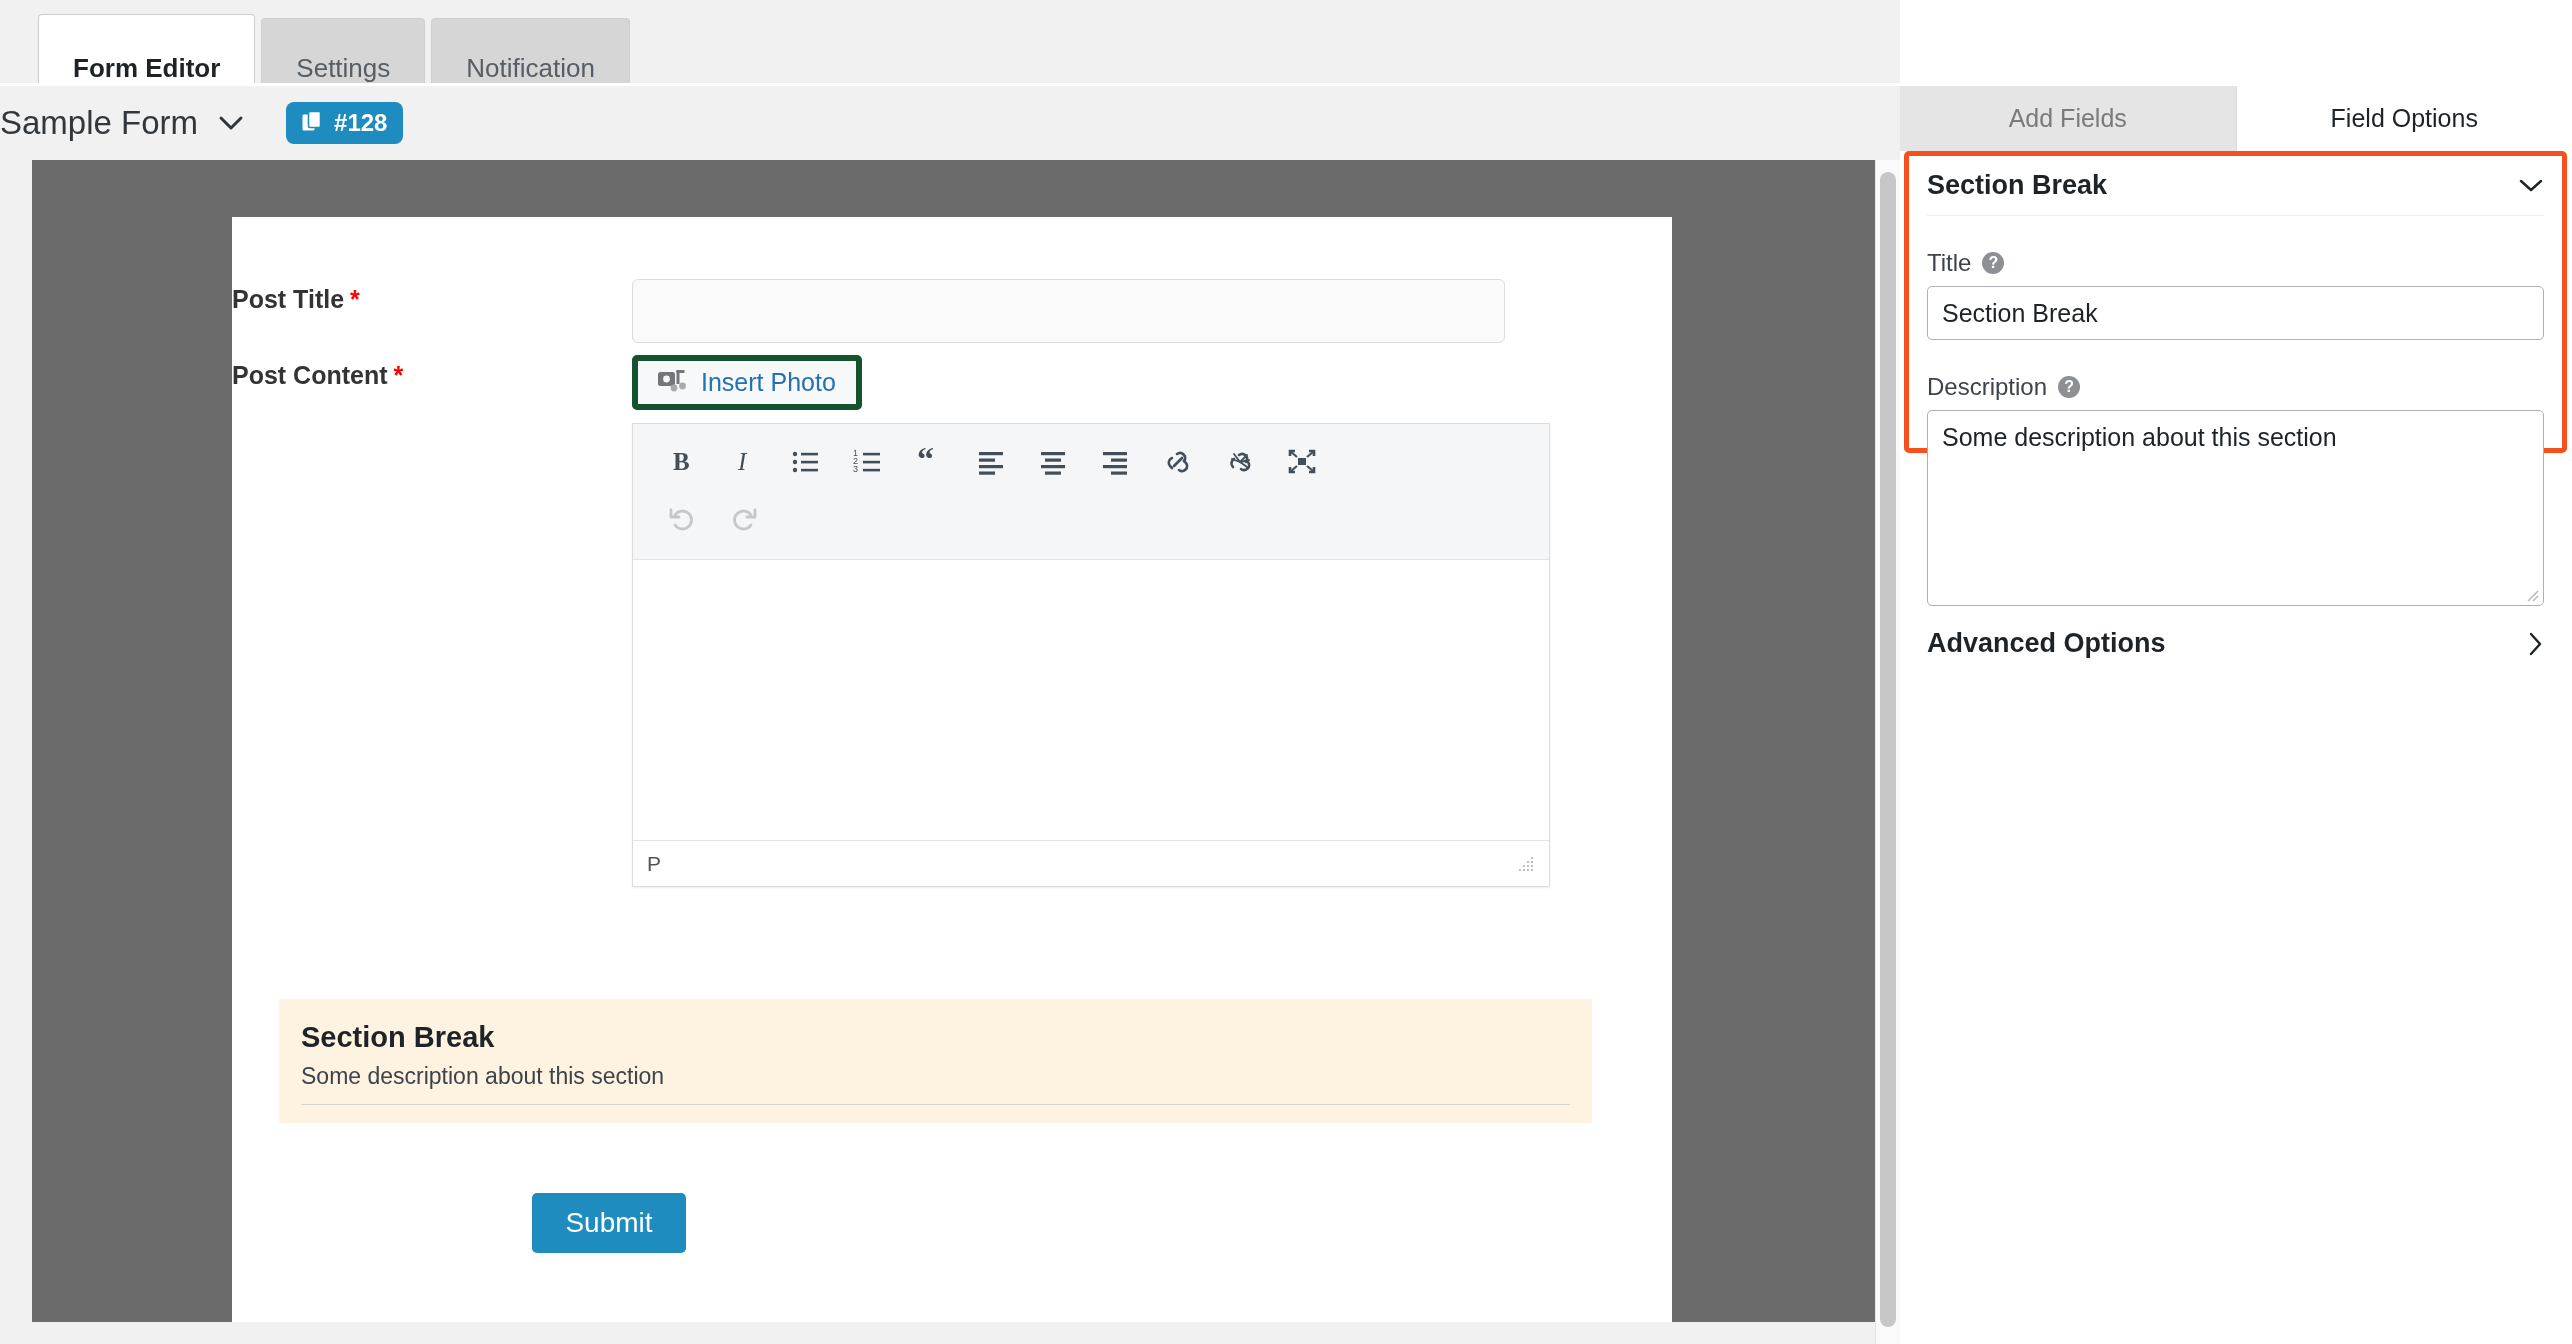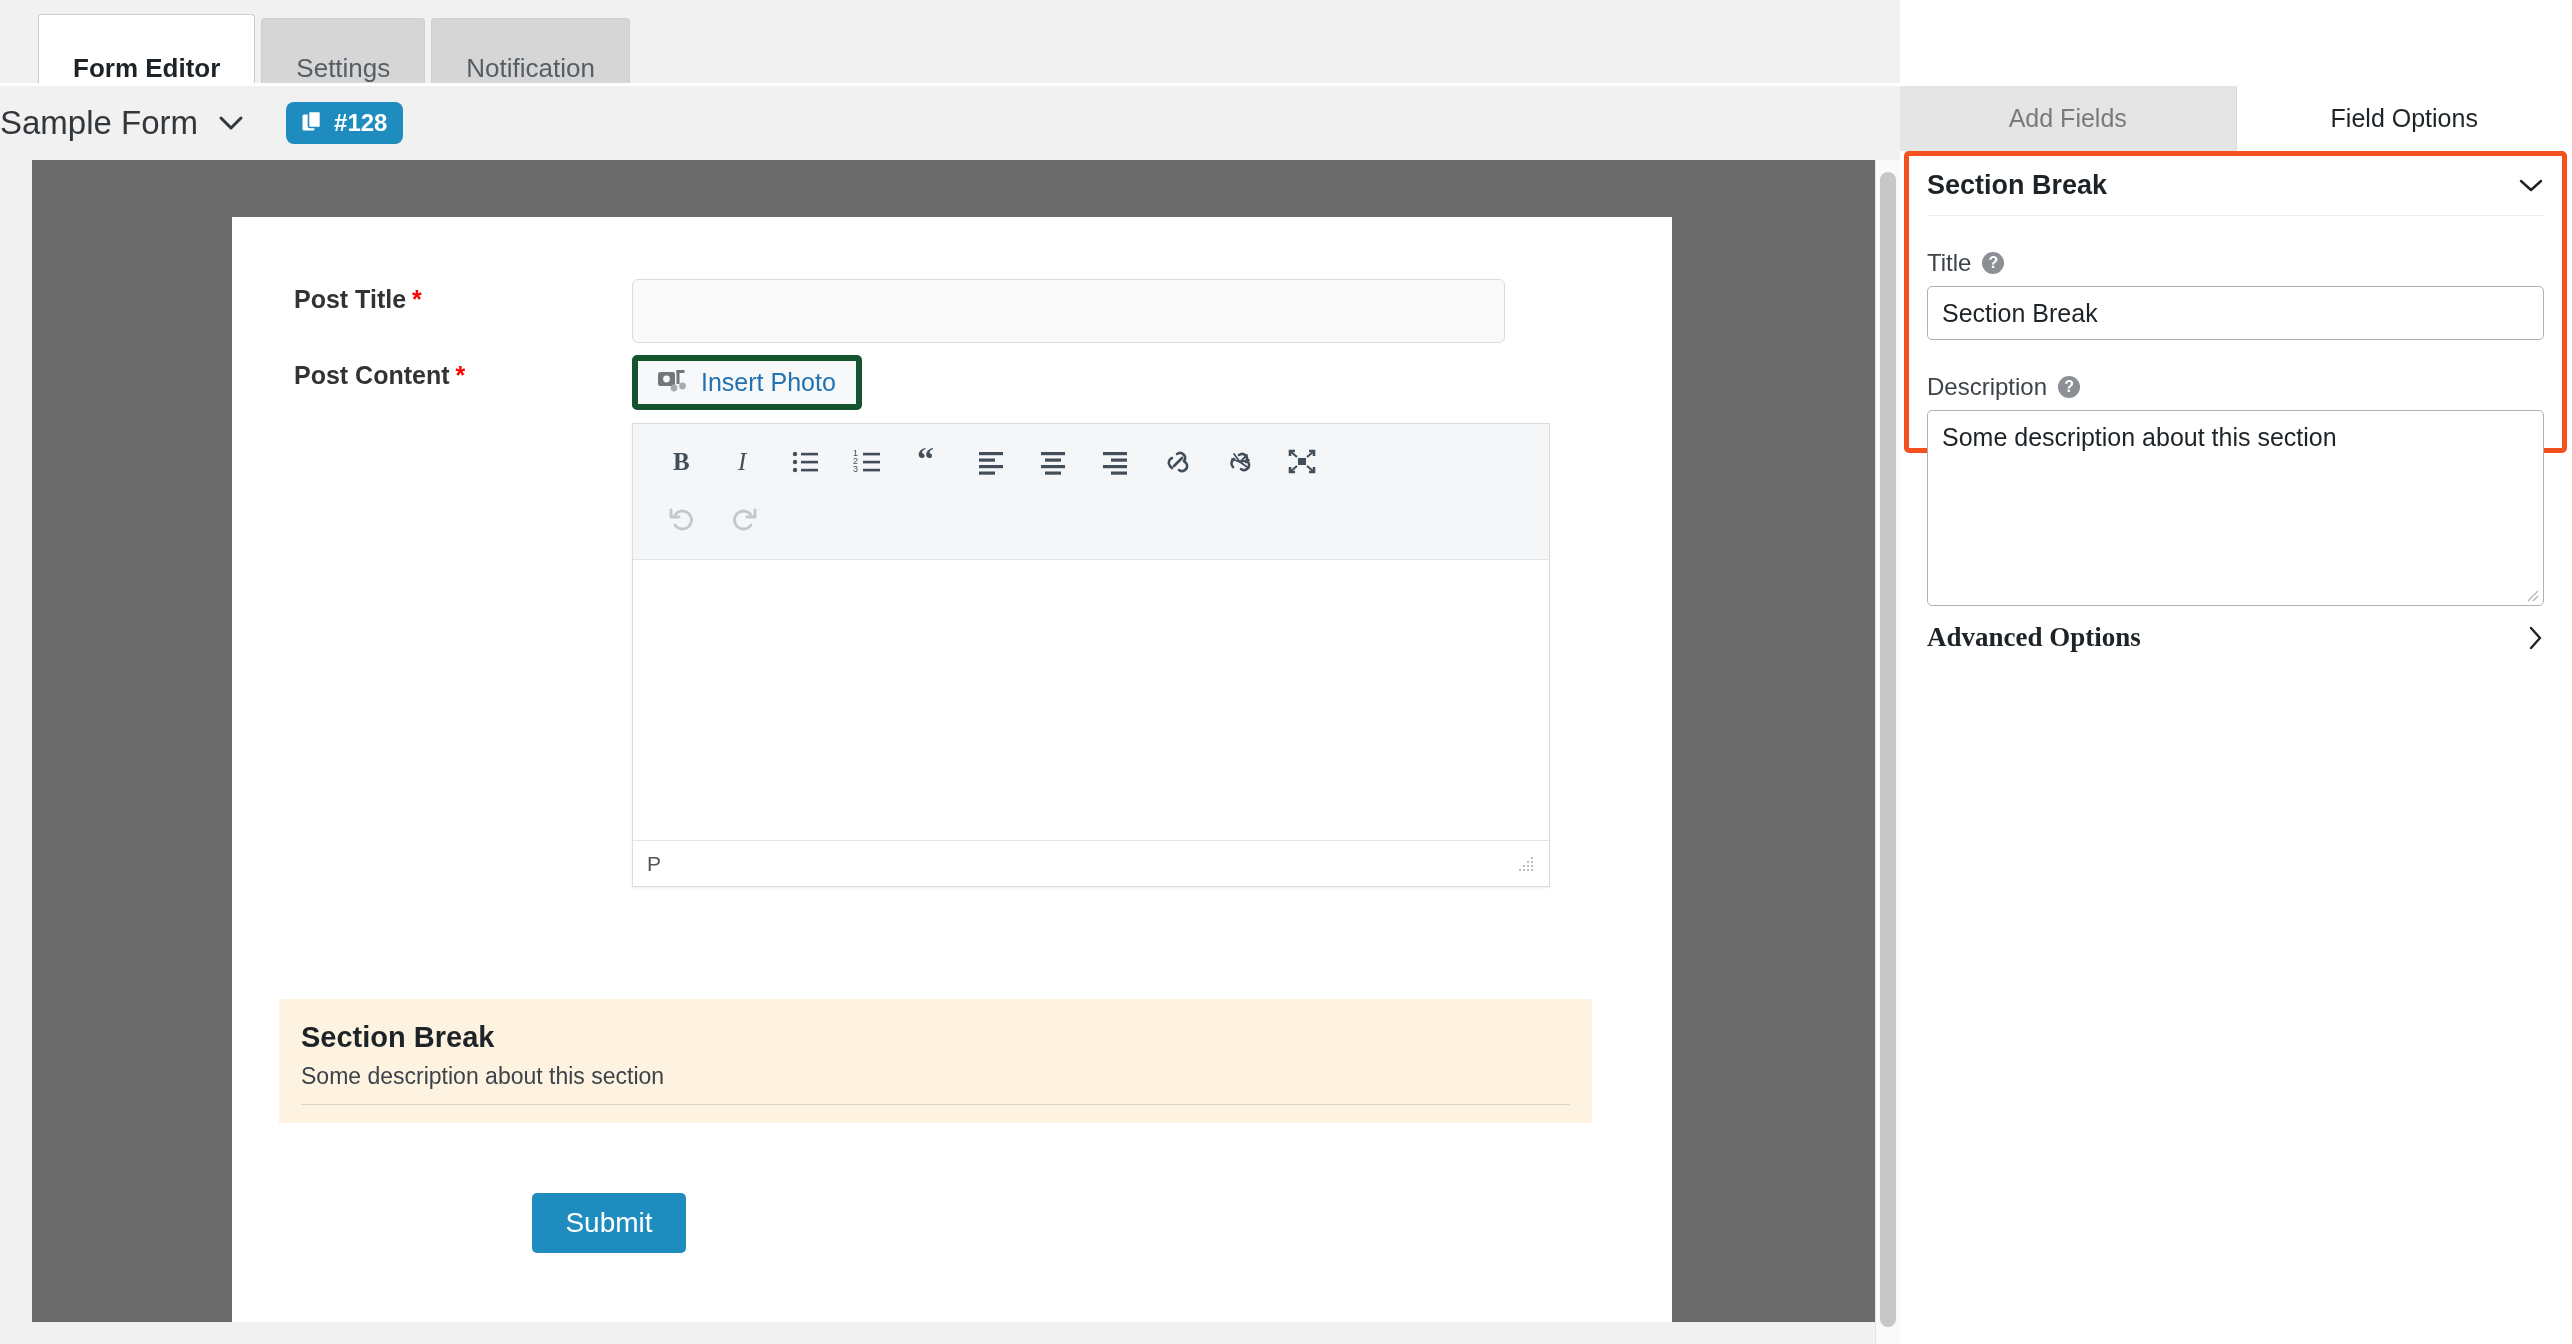--- a/index.html
+++ b/index.html
@@ -87,21 +87,21 @@
     overflow: hidden;
   }
   .form-card {
     position: absolute; left: 200px; top: 57px;
     width: 1440px; height: 1117px;
     background: #ffffff;
   }
 
   .field-row { position: absolute; display: flex; }
   .field-label {
-    width: 400px; padding-left: 62px; padding-top: 6px;
+    width: 400px; padding-top: 6px;
     font-size: 25px; font-weight: bold; color: #333;
     white-space: nowrap;
   }
   .req { color: #f00; margin-left: 6px; font-weight: bold; }
 
   .text-input {
     width: 873px; height: 64px;
     background: #fafafa;
     border: 1px solid #dcdcdc; border-radius: 6px;
   }
@@ -248,24 +248,23 @@
     background: #fff;
     padding: 12px 14px;
     font-size: 25px; color: #1d2327;
     position: relative;
   }
   .ta-grip {
     position: absolute; right: 4px; bottom: 3px;
     width: 18px; height: 18px; opacity: .6;
   }
   .adv-row {
-    margin-top: 16px;
+    margin-top: 22px;
     display: flex; align-items: center; justify-content: space-between;
     padding-bottom: 8px;
-    font-family: Liberation Serif, serif;
   }
   .adv-title { font-size: 27px; font-weight: bold; color: #1d2327; }
 
   svg { display: block; }
 </style>
 </head>
 <body>
 
 <div class="topbar">
   <div class="tabstrip">

